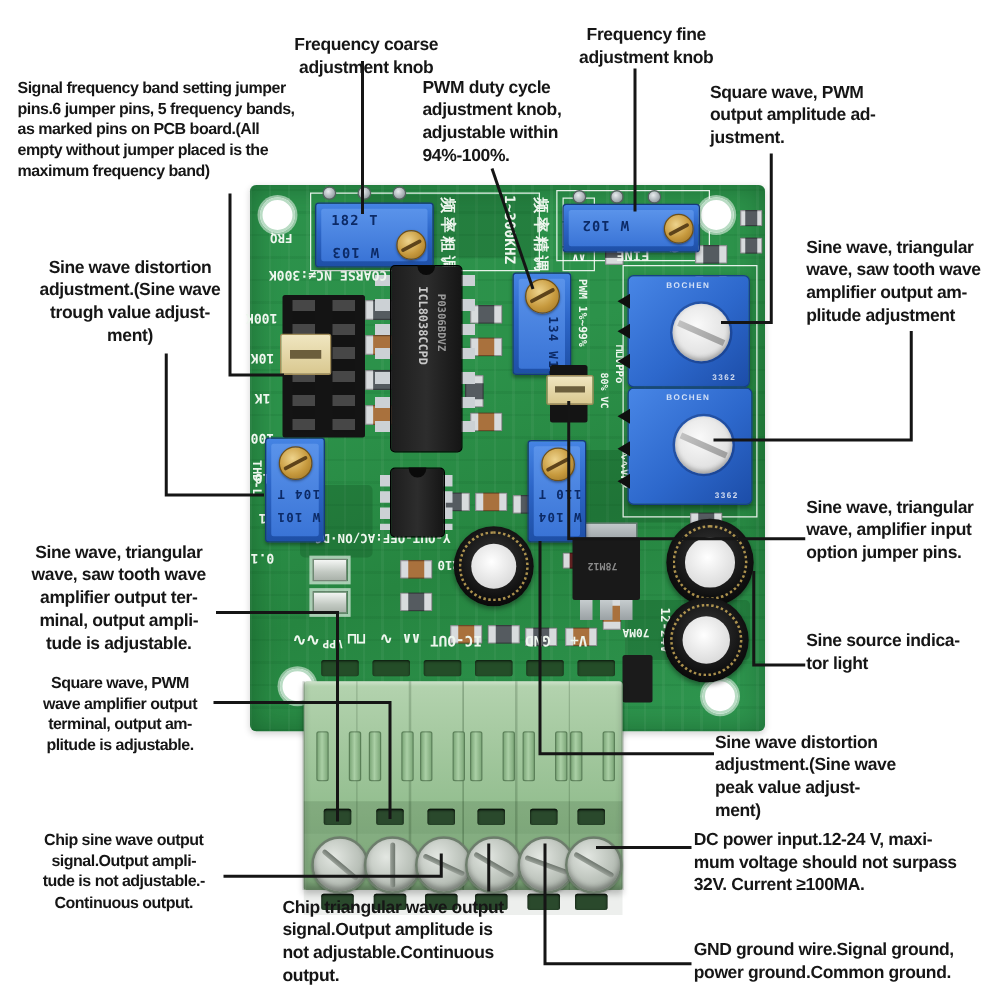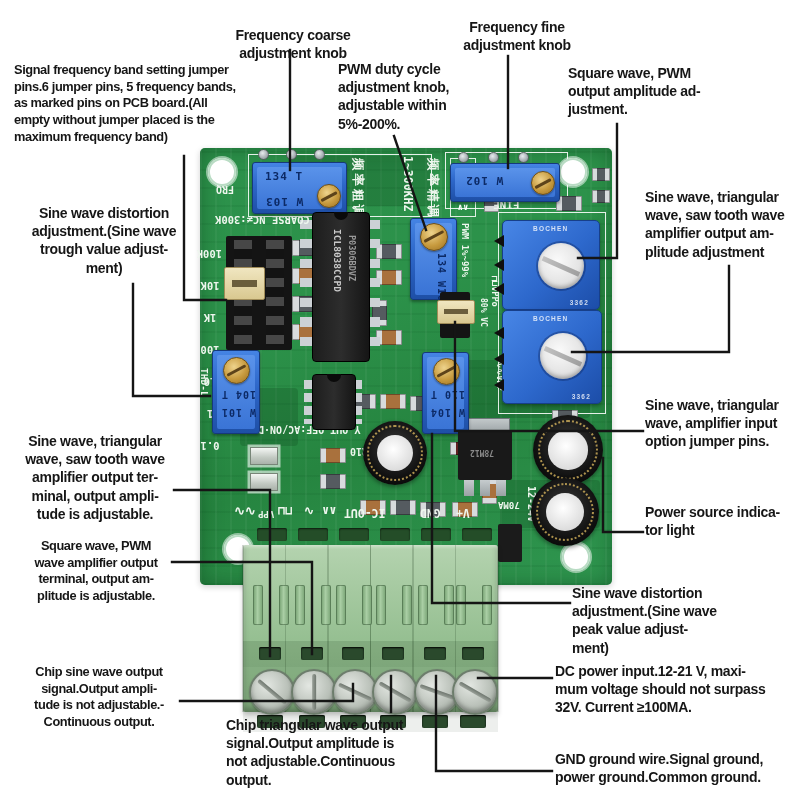--- a/index.html
+++ b/index.html
@@ -112,21 +112,21 @@
   <div class="hole" style="left:8px;top:10px"></div>
   <div class="hole" style="left:359px;top:10px"></div>
   <div class="hole" style="left:24px;top:387px"></div>
   <div class="hole" style="left:362px;top:395px"></div>
 
   <div class="silkbox" style="left:48px;top:6px;width:182px;height:61px"></div>
   <div class="silkbox" style="left:245px;top:4px;width:121px;height:55px"></div>
   <div class="silkbox" style="left:298px;top:64px;width:106px;height:200px"></div>
 
   <div class="tpot" style="left:52px;top:14px;width:93px;height:50px">
-    <span class="pm" style="left:12px;top:7px">134 T</span>
+    <span class="pm" style="left:12px;top:7px">182 T</span>
     <span class="pm u" style="left:12px;bottom:5px">W 103</span>
     <div class="gscrew" style="right:5px;bottom:5px;width:22px;height:22px"></div>
   </div>
   <div class="pindot" style="left:58px;top:1px"></div>
   <div class="pindot" style="left:86px;top:1px"></div>
   <div class="pindot" style="left:114px;top:1px"></div>
 
   <div class="tpot" style="left:250px;top:15px;width:108px;height:37px">
     <span class="pm u" style="left:14px;top:10px">W 102</span>
     <div class="gscrew" style="right:4px;top:7px;width:22px;height:22px"></div>
@@ -371,21 +371,21 @@
 <div class="ann c" style="left:452px;top:18px;width:130px">Frequency fine
 adjustment knob</div>
 <div class="ann sm" style="left:14px;top:62px;width:256px">Signal frequency band setting jumper
 pins.6 jumper pins, 5 frequency bands,
 as marked pins on PCB board.(All
 empty without jumper placed is the
 maximum frequency band)</div>
 <div class="ann" style="left:338px;top:60px;width:142px">PWM duty cycle
 adjustment knob,
 adjustable within
-5%-200%.</div>
+94%-100%.</div>
 <div class="ann" style="left:568px;top:64px;width:170px">Square wave, PWM
 output amplitude ad-
 justment.</div>
 <div class="ann" style="left:645px;top:188px;width:152px">Sine wave, triangular
 wave, saw tooth wave
 amplifier output am-
 plitude adjustment</div>
 <div class="ann c" style="left:22px;top:204px;width:164px">Sine wave distortion
 adjustment.(Sine wave
 trough value adjust-
@@ -395,31 +395,31 @@
 amplifier output ter-
 minal, output ampli-
 tude is adjustable.</div>
 <div class="ann c sm" style="left:22px;top:538px;width:148px">Square wave, PWM
 wave amplifier output
 terminal, output am-
 plitude is adjustable.</div>
 <div class="ann" style="left:645px;top:396px;width:152px">Sine wave, triangular
 wave, amplifier input
 option jumper pins.</div>
-<div class="ann" style="left:645px;top:503px;width:150px">Power source indica-
+<div class="ann" style="left:645px;top:503px;width:150px">Sine source indica-
 tor light</div>
 <div class="ann" style="left:572px;top:584px;width:162px">Sine wave distortion
 adjustment.(Sine wave
 peak value adjust-
 ment)</div>
 <div class="ann c sm" style="left:16px;top:664px;width:166px">Chip sine wave output
 signal.Output ampli-
 tude is not adjustable.-
 Continuous output.</div>
 <div class="ann" style="left:226px;top:716px;width:212px">Chip triangular wave output
 signal.Output amplitude is
 not adjustable.Continuous
 output.</div>
-<div class="ann" style="left:555px;top:662px;width:244px">DC power input.12-21 V, maxi-
+<div class="ann" style="left:555px;top:662px;width:244px">DC power input.12-24 V, maxi-
 mum voltage should not surpass
 32V. Current ≥100MA.</div>
 <div class="ann" style="left:555px;top:750px;width:244px">GND ground wire.Signal ground,
 power ground.Common ground.</div>
 
 </body></html>

